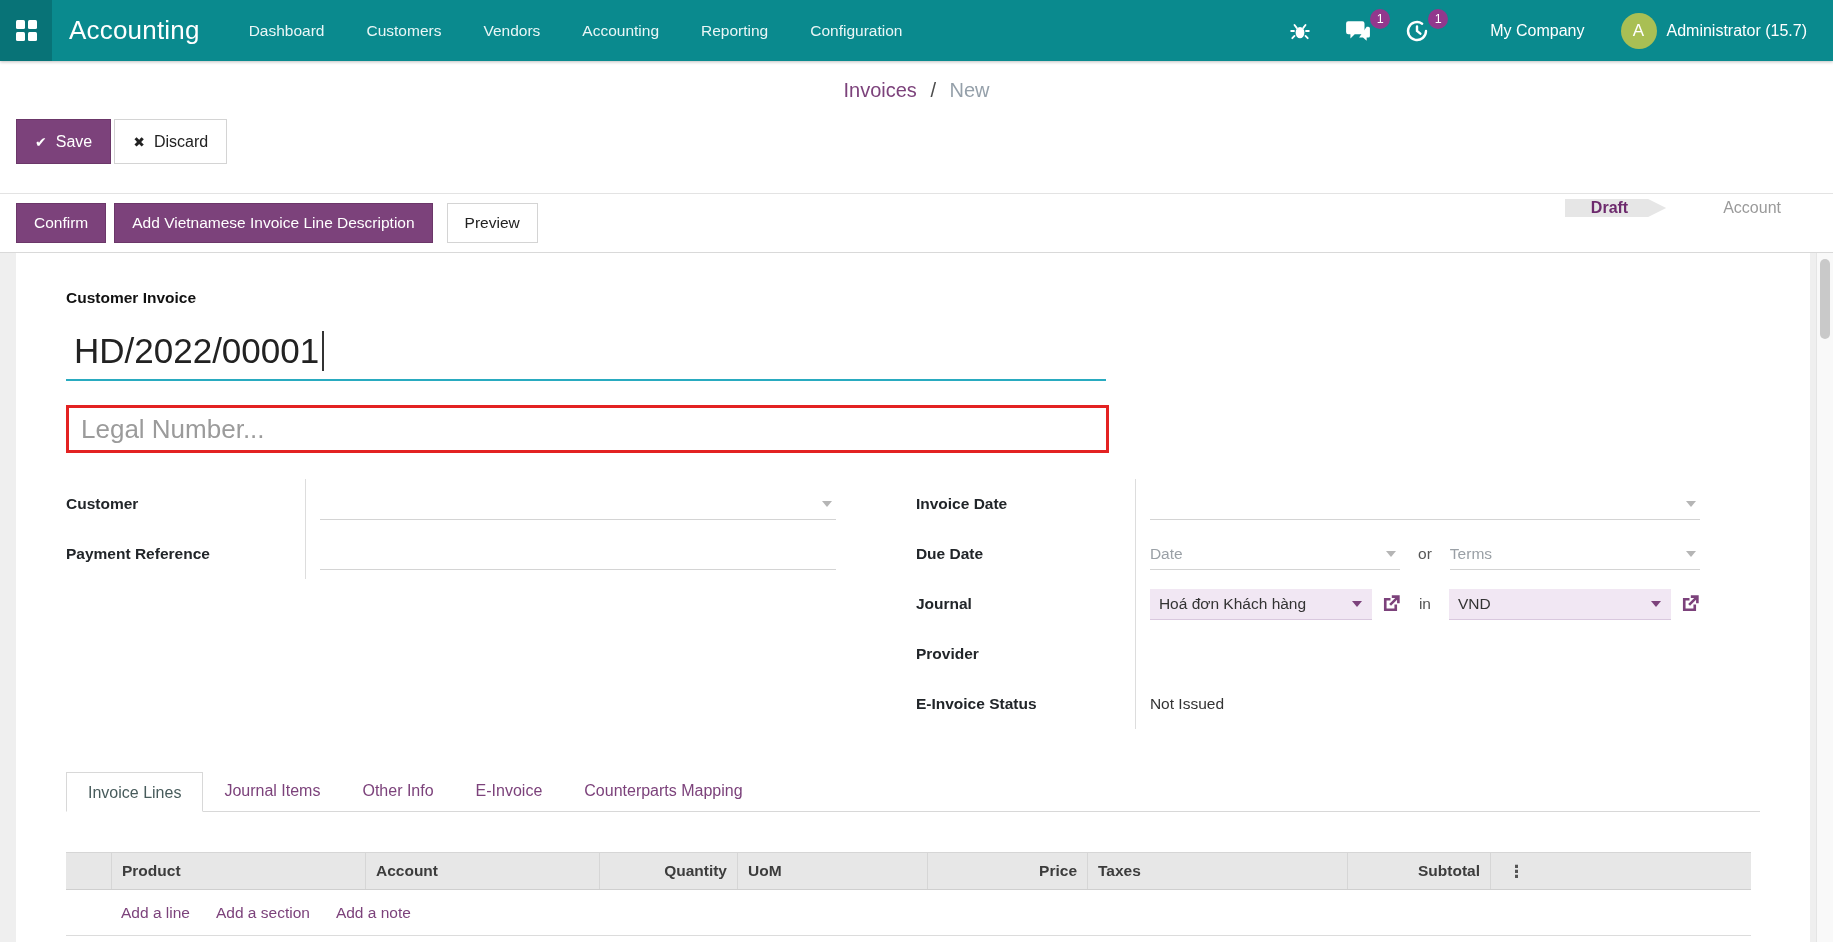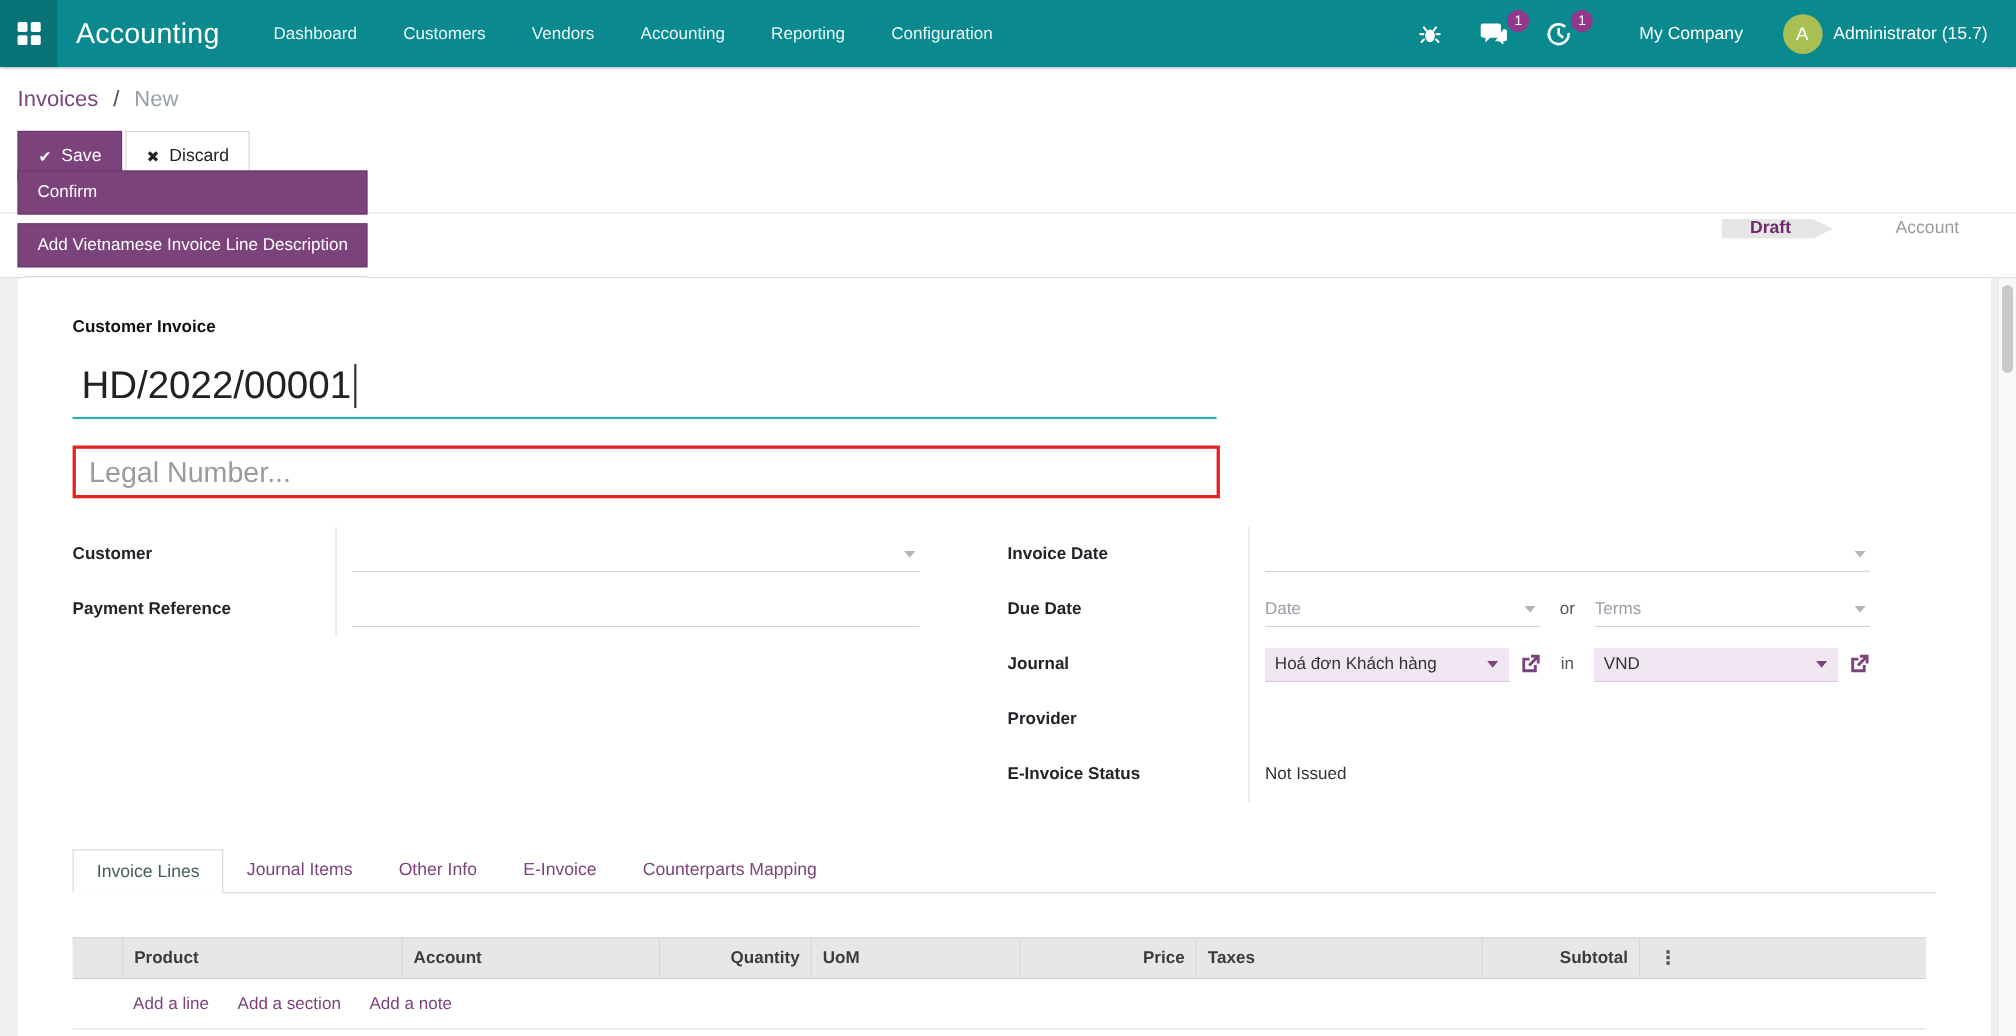--- a/index.html
+++ b/index.html
@@ -25,34 +25,34 @@
   .tray{position:relative;color:#fff;padding:0 17px;height:100%;display:flex;align-items:center;}
   .badge{position:absolute;top:9px;right:-2px;background:var(--badge);color:#fff;font-size:12.5px;
          min-width:20px;height:20px;border-radius:10px;display:flex;align-items:center;justify-content:center;padding:0 5px;}
   .company{color:#fff;font-size:16px;padding:0 26px;margin-left:18px;height:100%;}
   .user{display:flex;align-items:center;color:#fff;font-size:16px;gap:10px;padding:0 26px 0 10px;height:100%;}
   .avatar{width:36px;height:36px;border-radius:50%;background:var(--avatar);display:flex;align-items:center;
           justify-content:center;font-size:17px;color:#fff;}
 
   
   .control-panel{height:132px;background:#fff;padding:18px 16px 0;}
-  .breadcrumb{font-size:20px;}
+  .breadcrumb{font-size:20px;text-align:center;}
   .breadcrumb a{color:var(--link);text-decoration:none;cursor:pointer;}
   .breadcrumb .sep{color:#4c4c4c;margin:0 8px;}
   .breadcrumb .current{color:#95a0aa;}
   .cp-buttons{margin-top:17px;display:flex;gap:3px;}
   .btn{display:inline-flex;align-items:center;gap:9px;font-size:16px;padding:0 18px;height:45px;border-radius:0;}
   .btn .icn{font-size:14px;line-height:1;}
   .btn.primary{background:var(--primary);border:1px solid var(--primary-border);color:#fff;}
   .btn.secondary{background:#fff;border:1px solid #d4d4d4;color:#222;}
 
   
   .statusbar{height:60px;background:#fff;border-top:1px solid #e3e3e3;border-bottom:1px solid #d9d9d9;
              display:flex;align-items:center;justify-content:space-between;padding-left:16px;}
-  .sb-left{display:flex;gap:8px;flex-direction:column;}
+  .sb-left{display:flex;gap:8px;}
   .btn.sm{height:40px;font-size:15.5px;padding:0 17px;}
   .btn.sm.secondary{margin-left:6px;}
   .sb-states{display:flex;align-items:flex-start;height:48px;margin-right:27px;gap:32px;}
   .state{display:flex;align-items:center;font-size:16px;color:#9a9a9a;padding:0 25px;}
   .state.active{background:#e6e6e6;color:var(--state-active);font-weight:700;padding:0 20px 0 26px;
                 clip-path:polygon(0 0,calc(100% - 18px) 0,100% 50%,calc(100% - 18px) 100%,0 100%);padding-right:38px;}
 
   
   .content{position:relative;height:689px;background:#efefef;}
   .sheet{margin-left:16px;width:1794px;height:100%;background:#fff;padding:36px 50px 0;}

